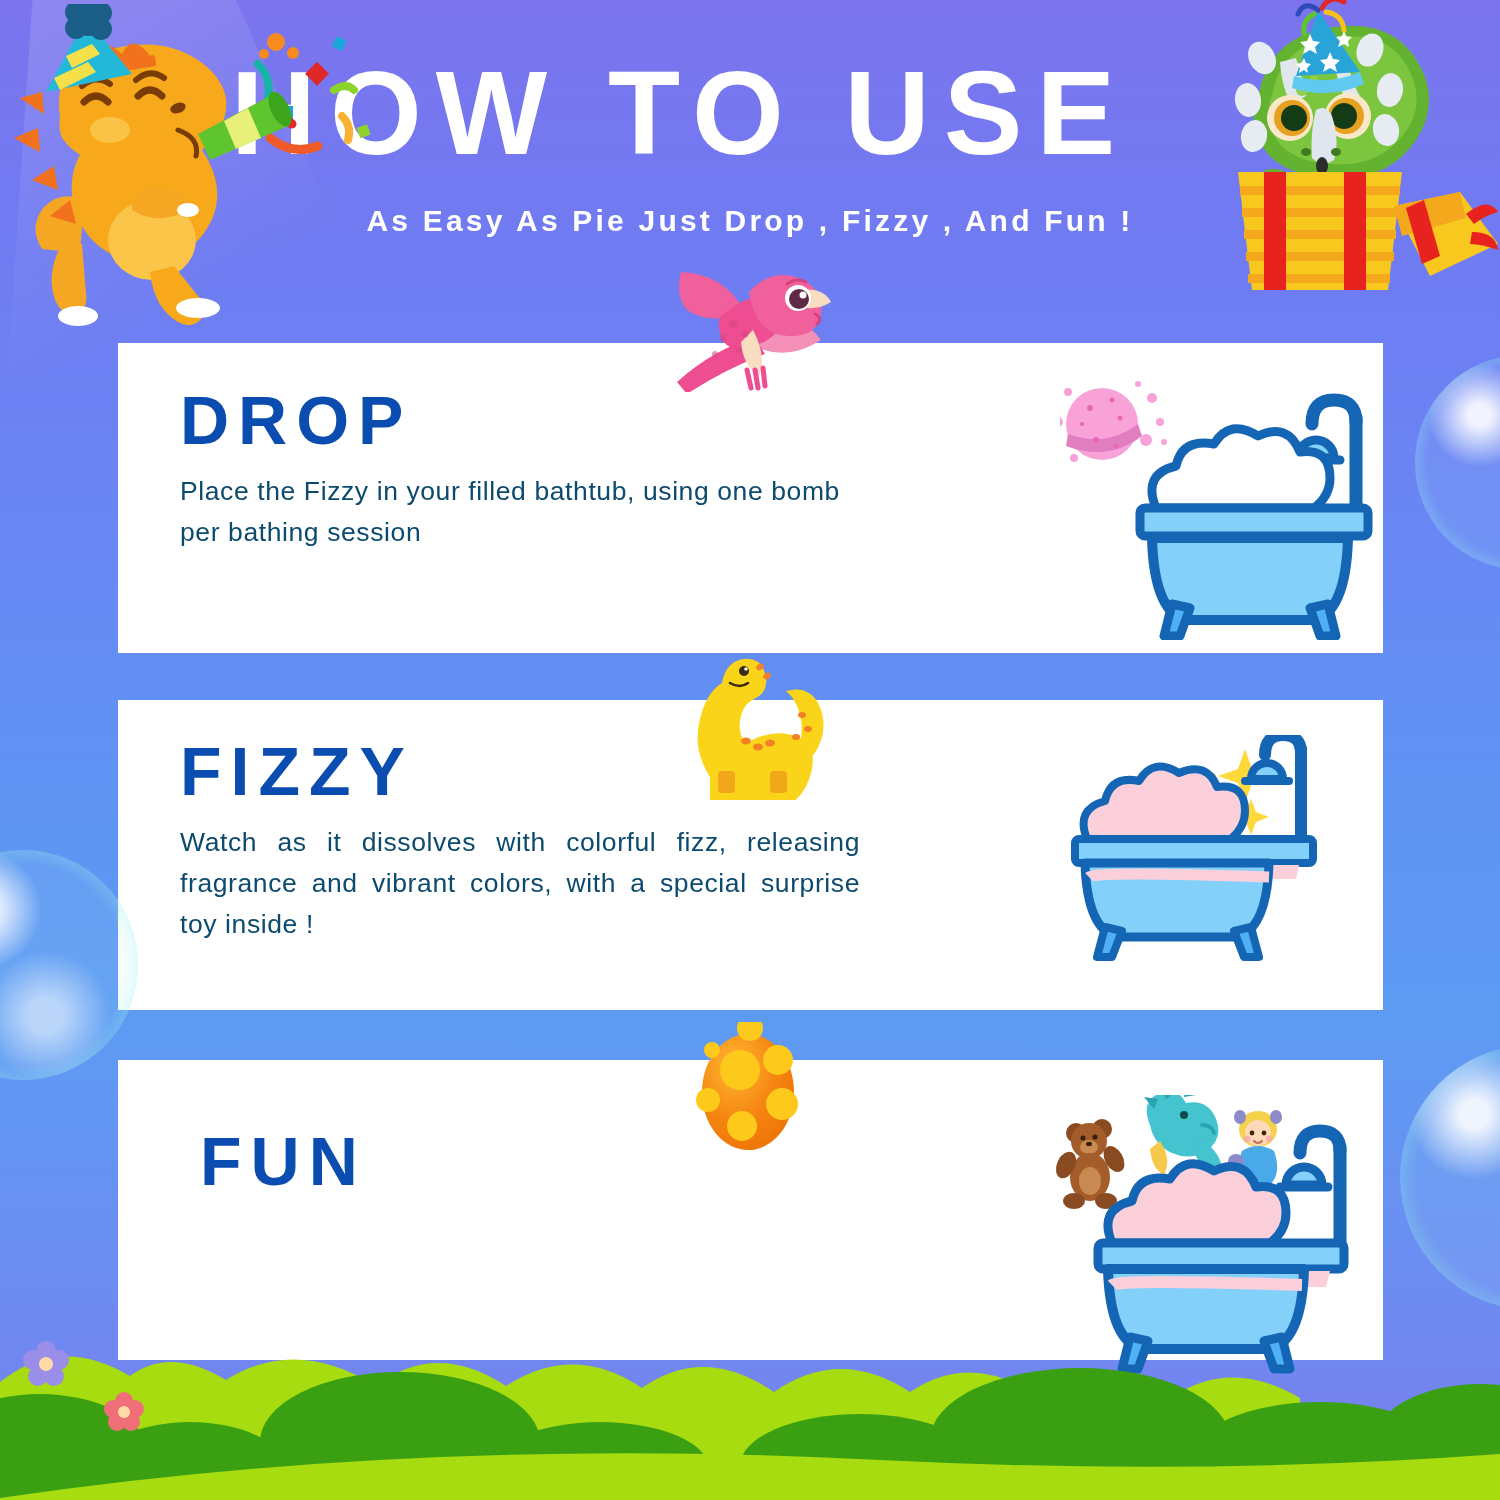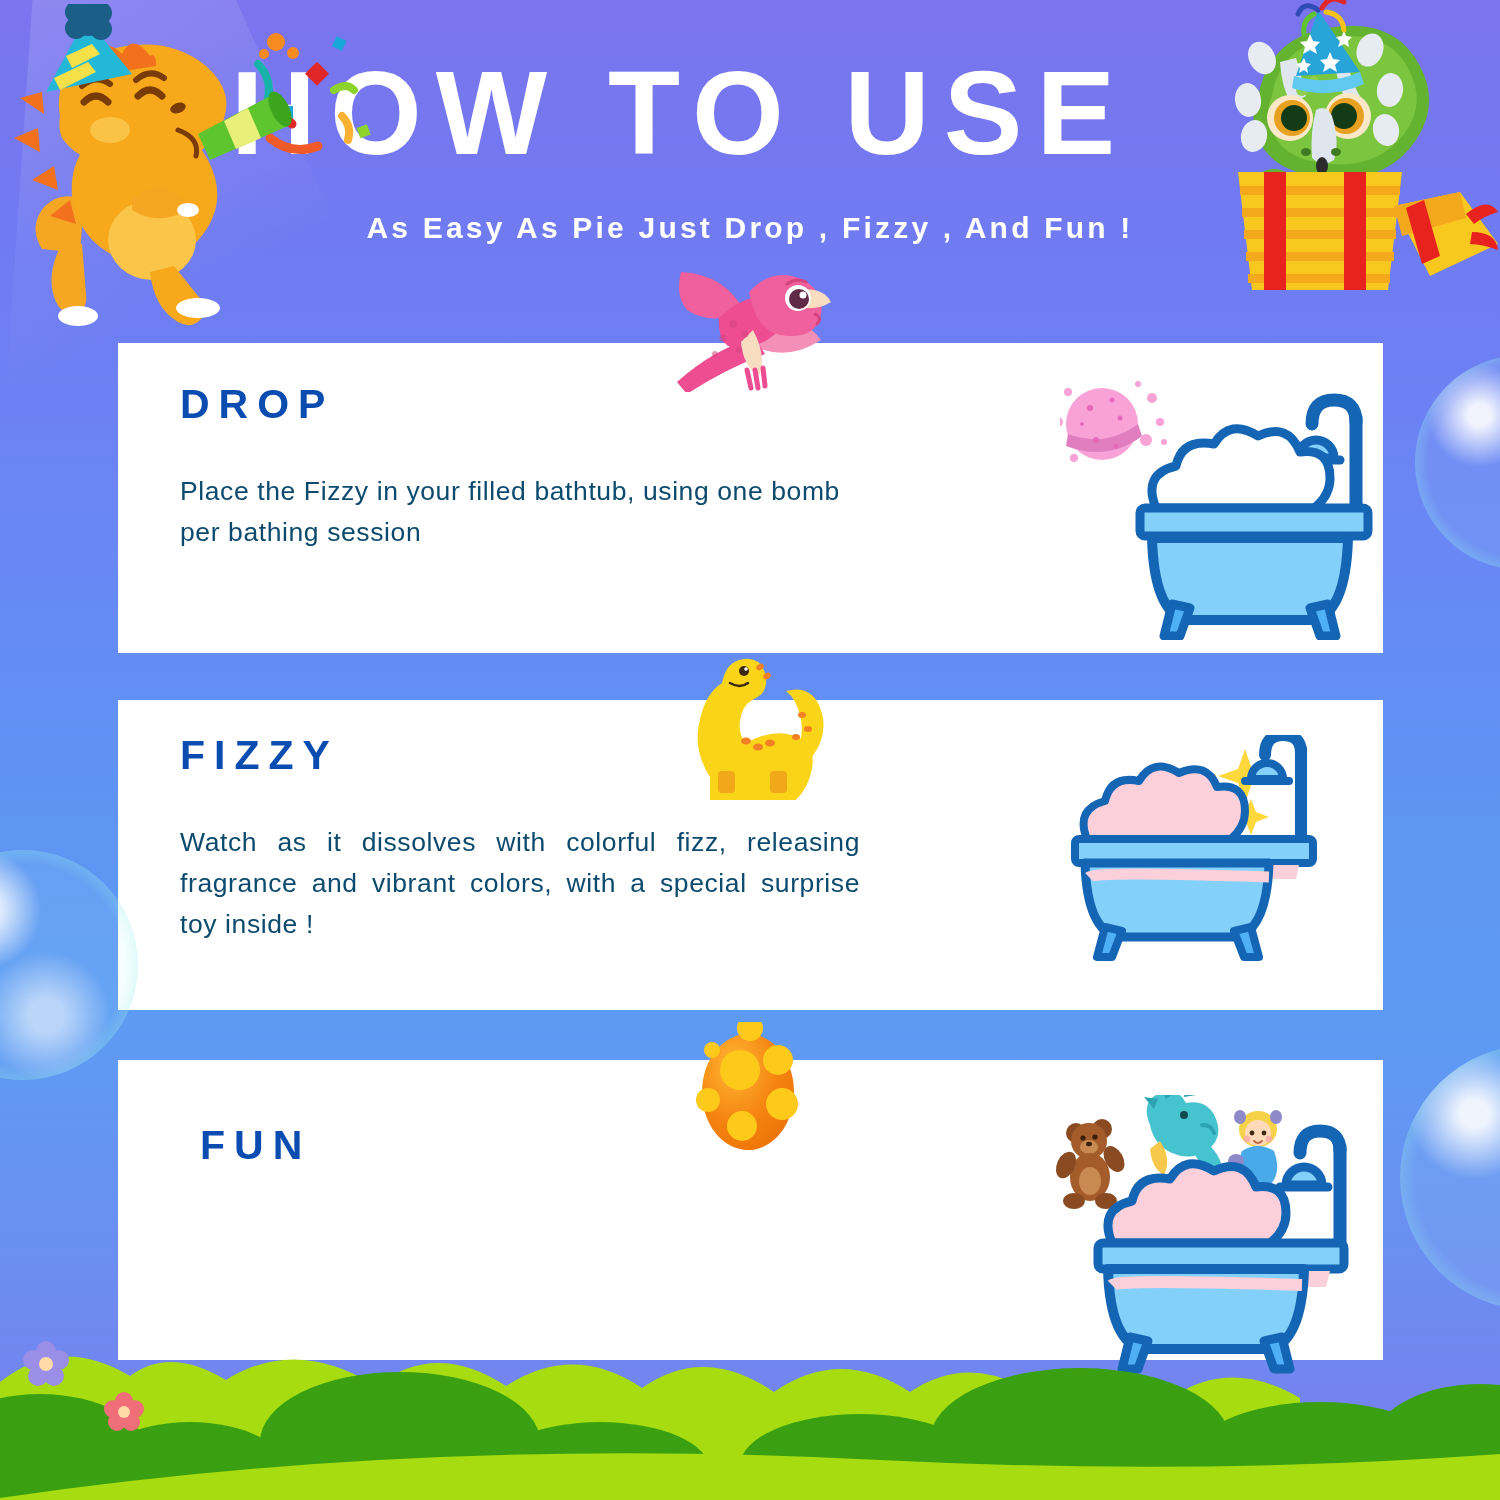--- a/index.html
+++ b/index.html
@@ -21,32 +21,32 @@
     pointer-events:none;
   }
   
   .header{position:absolute;left:0;top:0;width:1500px;height:330px;}
   .title{
     position:absolute;left:0;top:52px;width:1360px;text-align:center;
     color:#ffffff;font-size:118px;font-weight:bold;letter-spacing:14px;
     line-height:1.05;
   }
   .subtitle{
-    position:absolute;left:0;top:211px;width:1500px;text-align:center;
+    position:absolute;left:0;top:204px;width:1500px;text-align:center;
     color:#ffffff;font-size:30px;font-weight:bold;letter-spacing:3.2px;
   }
   
   .card{
     position:absolute;left:118px;width:1265px;background:#ffffff;
   }
   #card-0{top:343px;height:310px;}
   #card-1{top:700px;height:310px;}
   #card-2{top:1060px;height:300px;}
   .card-head{
-    position:absolute;color:#0b4cb0;font-weight:bold;font-size:41px;letter-spacing:9px;
+    position:absolute;color:#0b4cb0;font-weight:bold;font-size:68px;letter-spacing:9px;
   }
   #card-0 .card-head{left:62px;top:38px;}
   #card-1 .card-head{left:62px;top:32px;}
   #card-2 .card-head{left:82px;top:62px;}
   .card-body{
     position:absolute;color:#0c4a6e;font-size:26.5px;line-height:1.55;
     letter-spacing:.6px;width:690px;
   }
   #card-0 .card-body{left:62px;top:128px;}
   #card-1 .card-body{left:62px;top:122px;text-align:justify;width:680px;}

